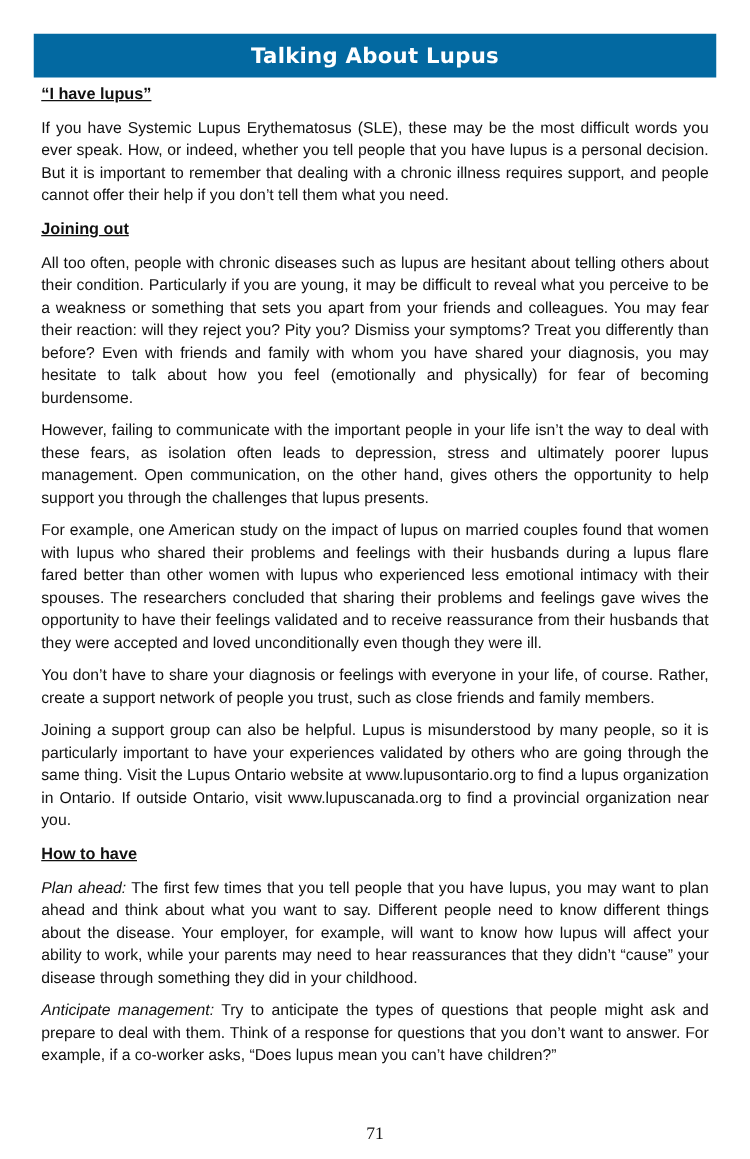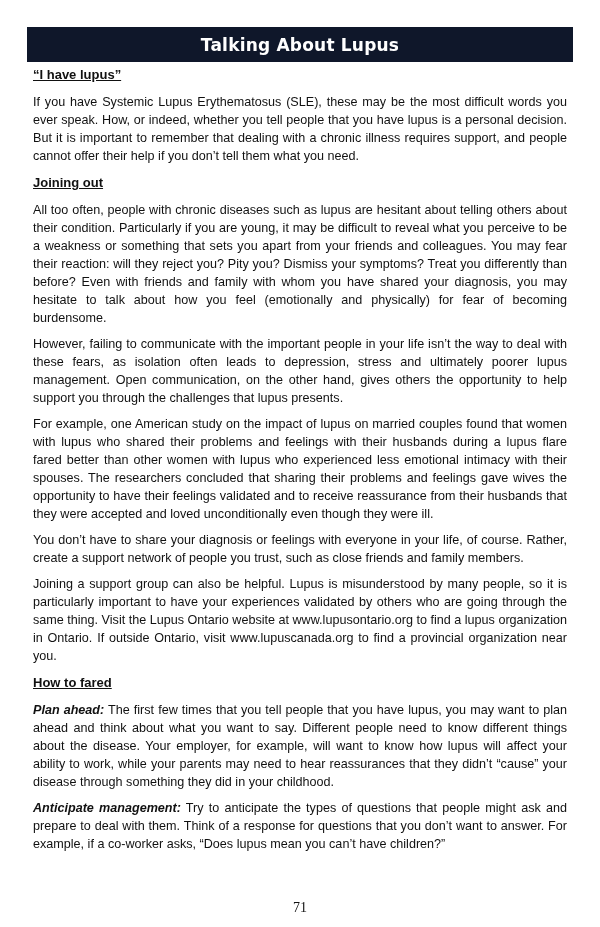--- a/index.html
+++ b/index.html
@@ -2,33 +2,33 @@
 <html><head>
 <meta charset="utf-8">
 <style>
   html, body { margin: 0; padding: 0; background: #ffffff; }
   body {
     width: 600px; height: 927px; position: relative; overflow: hidden;
     font-family: "Liberation Sans", sans-serif; color: #111;
   }
   .title-bar {
     position: absolute; left: 27px; top: 27px; width: 546px; height: 35px;
-    background: #0f172a; color: #fff; display: flex; align-items: center; justify-content: center;
+    background: #0369a1; color: #fff; display: flex; align-items: center; justify-content: center;
     font-family: "DejaVu Sans", sans-serif; font-size: 17px; font-weight: bold; letter-spacing: 0.2px;
   }
   .content {
     position: absolute; left: 33px; top: 65px; width: 534px;
     font-size: 12.6px; line-height: 18px;
   }
   h2 {
     font-size: 13px; font-weight: bold; text-decoration: underline;
     margin: 0 0 8px 0; line-height: 20px;
   }
   p { margin: 0 0 8px 0; text-align: justify; }
-  .lead { font-weight: bold; font-style: italic; }
+  .lead { font-weight: normal; font-style: italic; }
   .page-number {
     position: absolute; left: 0; width: 600px; top: 900px; text-align: center;
     font-family: Liberation Serif, serif; font-size: 14px;
   }
 </style>
 </head>
 <body>
 
 <div class="title-bar">
   <span>Talking About Lupus</span>
@@ -43,19 +43,19 @@
   <section>
     <h2>Joining out</h2>
     <p>All too often, people with chronic diseases such as lupus are hesitant about telling others about their condition.  Particularly if you are young, it may be difficult to reveal what you perceive to be a weakness or something that sets you apart from your friends and colleagues.  You may fear their reaction: will they reject you?  Pity you? Dismiss your symptoms?  Treat you differently than before?  Even with friends and family with whom you have shared your diagnosis, you may hesitate to talk about how you feel (emotionally and physically) for fear of becoming burdensome.</p>
     <p>However, failing to communicate with the important people in your life isn’t the way to deal with these fears, as isolation often leads to depression, stress and ultimately poorer lupus management.  Open communication, on the other hand, gives others the opportunity to help support you through the challenges that lupus presents.</p>
     <p>For example, one American study on the impact of lupus on married couples found that women with lupus who shared their problems and feelings with their husbands during a lupus flare fared better than other women with lupus who experienced less emotional intimacy with their spouses. The researchers concluded that sharing their problems and feelings gave wives the opportunity to have their feelings validated and to receive reassurance from their husbands that they were accepted and loved unconditionally even though they were ill.</p>
     <p>You don’t have to share your diagnosis or feelings with everyone in your life, of course. Rather, create a support network of people you trust, such as close friends and family members.</p>
     <p>Joining a support group can also be helpful.  Lupus is misunderstood by many  people, so it is particularly important to have your experiences validated by others who are going through the same thing.  Visit the Lupus Ontario website at www.lupusontario.org to find a lupus organization in Ontario. If outside Ontario,  visit www.lupuscanada.org to find a provincial organization near you.</p>
   </section>
 
   <section>
-    <h2>How to fared</h2>
+    <h2>How to have</h2>
     <p><span class="lead">Plan ahead:</span><span> The first few times that you tell people that you have lupus, you may want to plan ahead and think about what you want to say.  Different people need to know different things about the disease.  Your employer, for example, will want to know how lupus will affect your ability to work, while your parents may need to hear reassurances that they didn’t “cause” your disease through something they did in your childhood.</span></p>
     <p><span class="lead">Anticipate management:</span><span> Try to anticipate the types of questions that people might ask and prepare to deal with them.  Think of a response for questions that you don’t want to answer.  For example, if a co-worker asks, “Does lupus mean you can’t have  children?”</span></p>
   </section>
 </div>
 
 <div class="page-number">71</div>
 
 </body></html>

